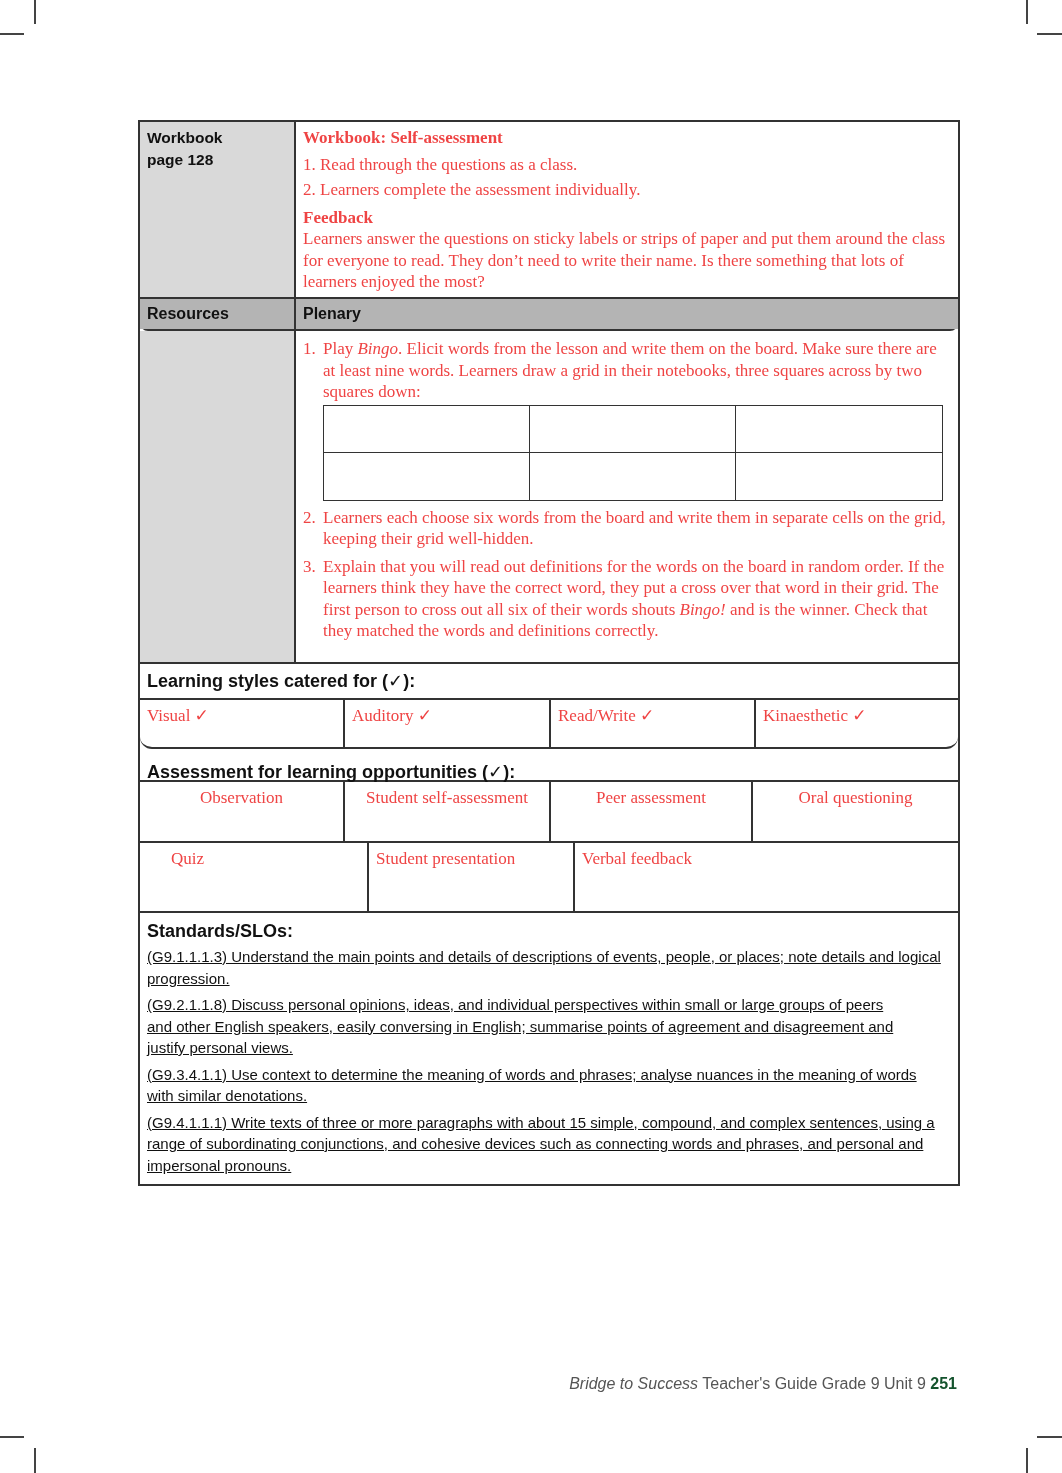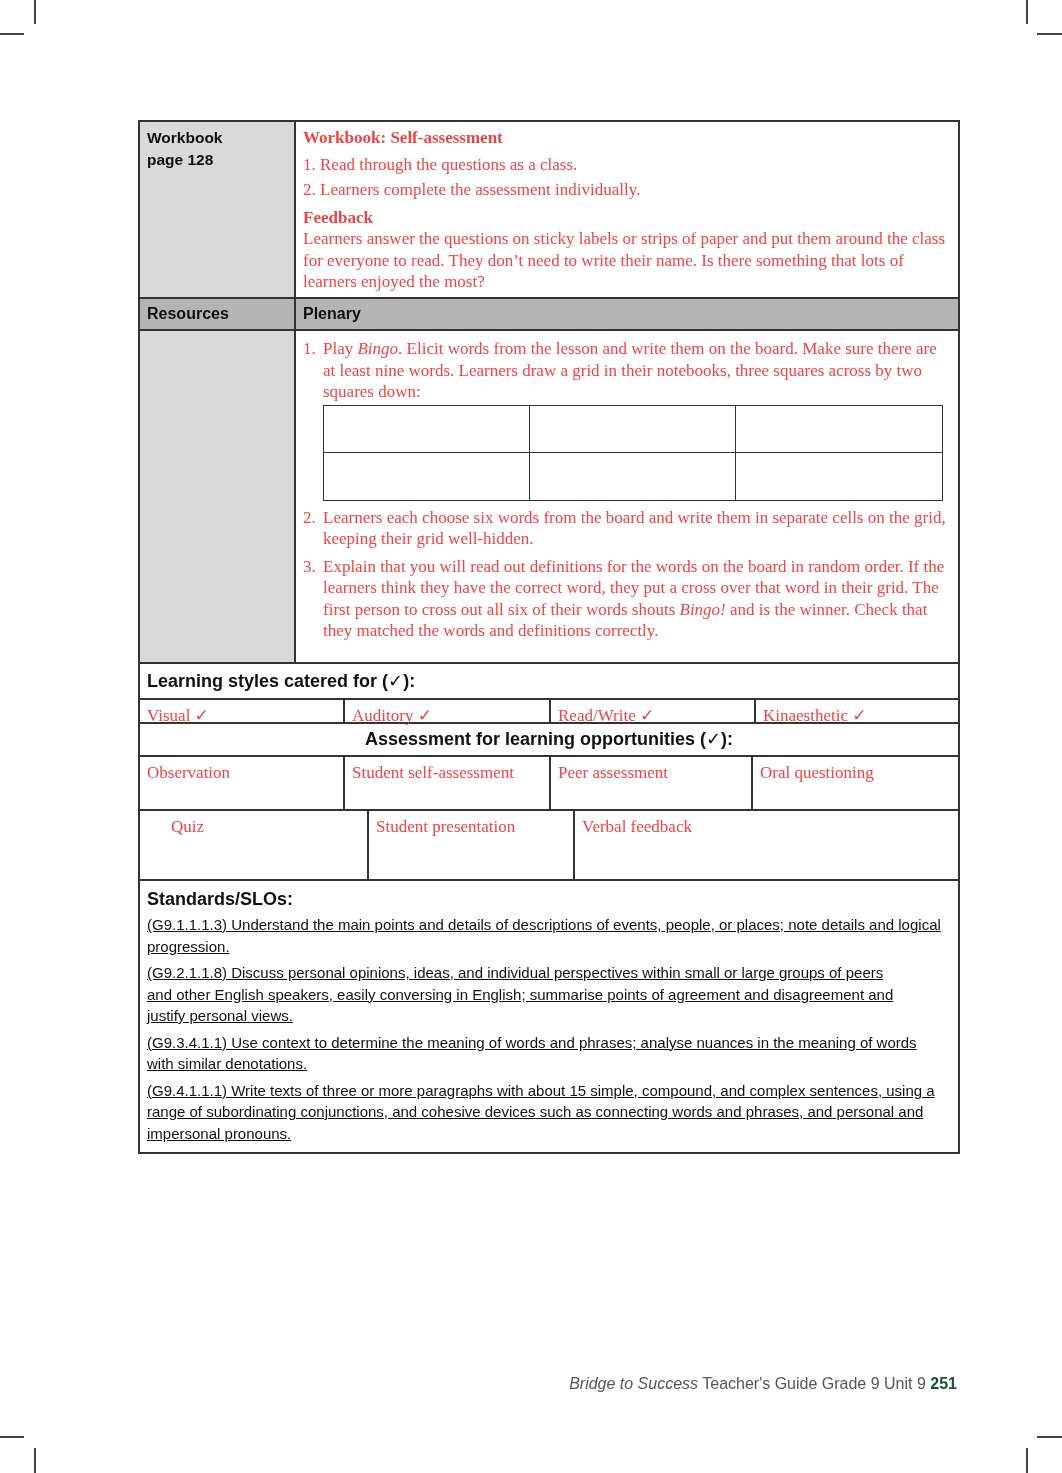--- a/index.html
+++ b/index.html
@@ -56,21 +56,21 @@
     </div>
     <div class="main body">
       <div class="bold" style="margin-bottom:5px;">Workbook: Self-assessment</div>
       <div class="para">1. Read through the questions as a class.</div>
       <div class="para" style="margin-bottom:6px;">2. Learners complete the assessment individually.</div>
       <div class="bold">Feedback</div>
       <div>Learners answer the questions on sticky labels or strips of paper and put them around the class for everyone to read. They don’t need to write their name. Is there something that lots of  learners enjoyed the most?</div>
     </div>
   </div>
 
-  <div class="row hdr" style="height:32px;">
+  <div class="row hdr" style="height:32px;border-radius:8px;">
     <div class="side lbl" style="padding-top:4px;">Resources</div>
     <div class="main lbl" style="padding-top:4px;">Plenary</div>
   </div>
 
   <div class="row" style="height:333px;">
     <div class="side"></div>
     <div class="main body" style="padding-top:7px;">
       <ol class="ol">
         <li style="margin-bottom:2px;">
           <span class="num">1.</span>
@@ -94,33 +94,33 @@
           <span class="num">3.</span>
           <span>Explain that you will read out definitions for the words on the board in random order. If the learners think they have the correct word, they put a cross over that word in their grid. The first person to cross out all six of their words shouts </span><i>Bingo!</i><span> and is the winner. Check that they matched the words and definitions correctly.</span>
         </li>
       </ol>
     </div>
   </div>
 
   <div class="row" style="height:36px;">
     <div class="full heading">Learning styles catered for (✓):</div>
   </div>
-  <div class="row" style="height:24px;">
+  <div class="row" style="height:49px;border-radius:12px;">
     <div class="cols4 body">
       <div class="c c1">Visual ✓</div>
       <div class="c c2">Auditory ✓</div>
       <div class="c c3">Read/Write ✓</div>
       <div class="c c4">Kinaesthetic ✓</div>
     </div>
   </div>
 
   <div class="row" style="height:33px;">
-    <div class="full heading" style="padding-top:3px;text-align:center;">Assessment for learning opportunities (✓):</div>
+    <div class="full heading" style="padding-top:11px;">Assessment for learning opportunities (✓):</div>
   </div>
-  <div class="row" style="height:54px;">
+  <div class="row" style="height:61px;text-align:center;">
     <div class="cols4 body">
       <div class="c c1">Observation</div>
       <div class="c c2">Student self-assessment</div>
       <div class="c c4">Peer assessment</div>
       <div class="c c3">Oral questioning</div>
     </div>
   </div>
   <div class="row" style="height:70px;padding-left:24px;">
     <div class="cols4 body">
       <div class="c c1">Quiz</div>

